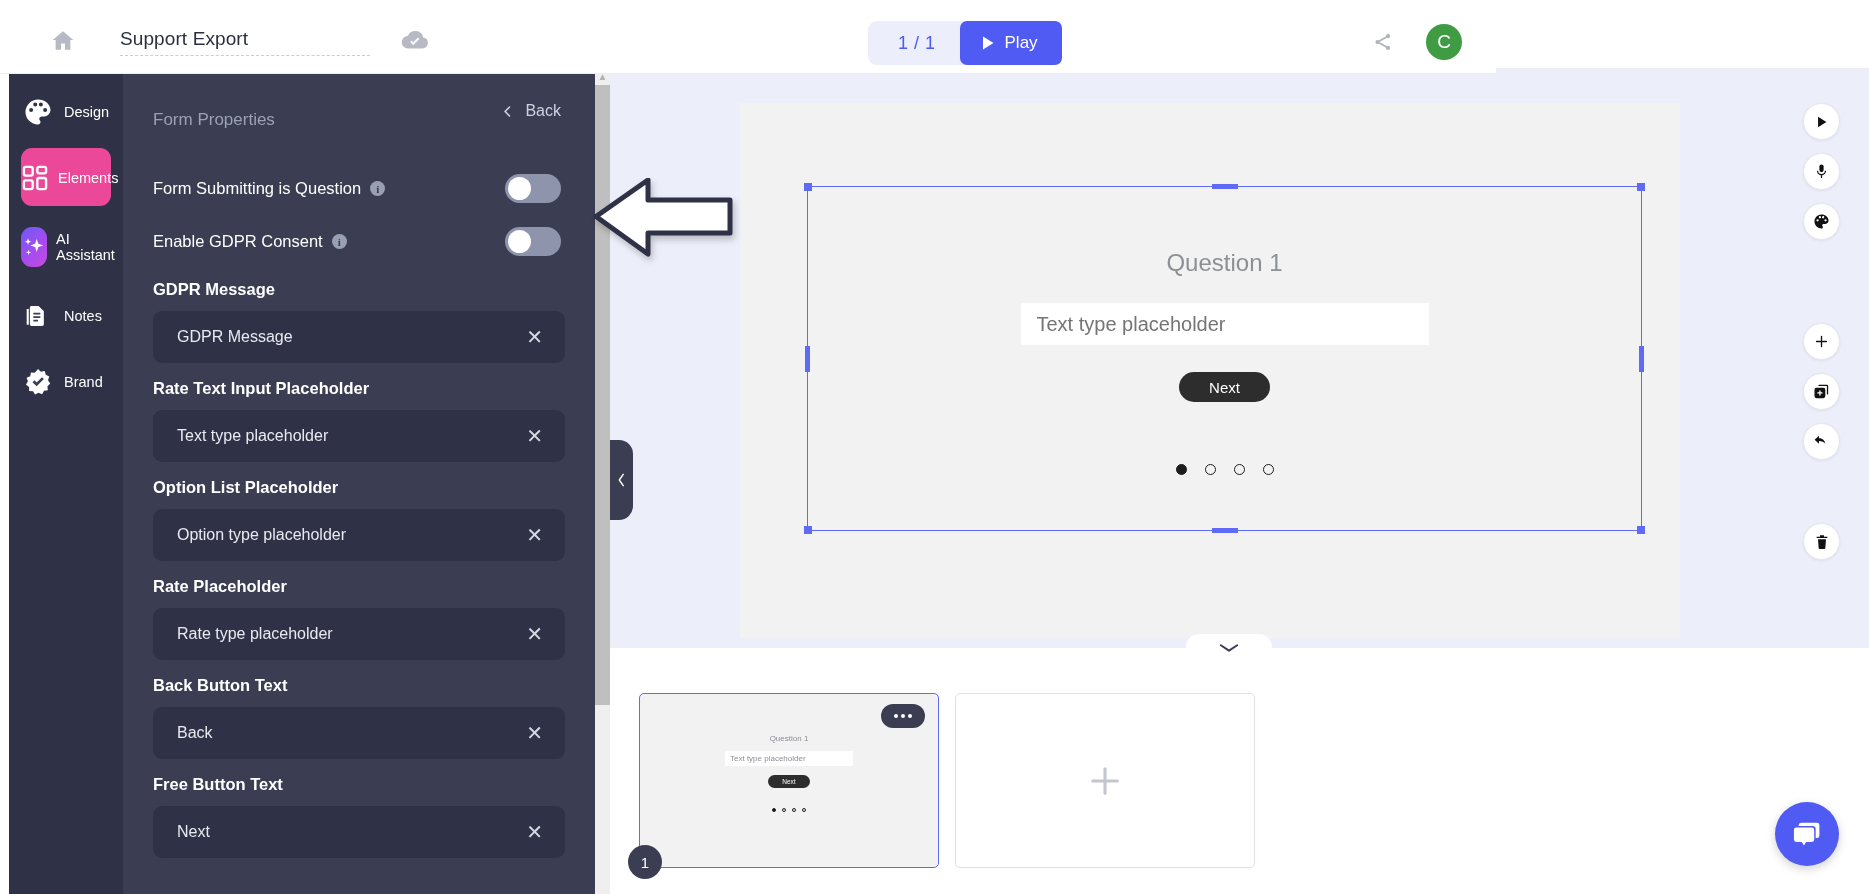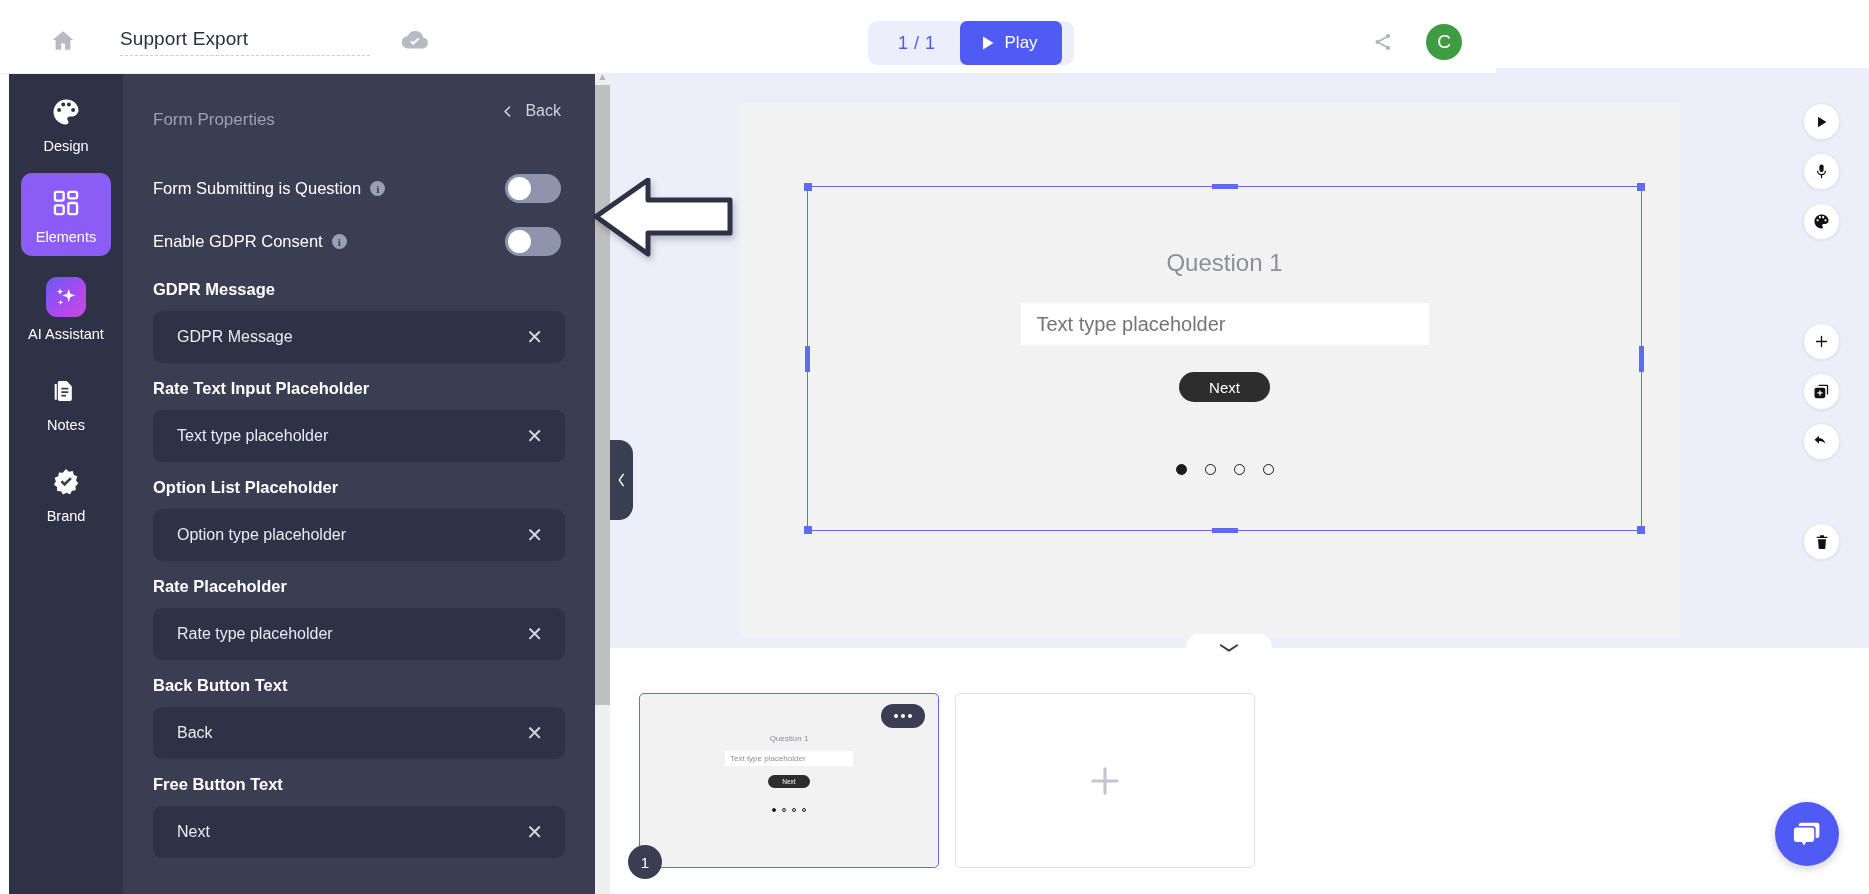--- a/index.html
+++ b/index.html
@@ -27,21 +27,21 @@
   .doc-title-underline {
     position: absolute; left: 0; bottom: 0; width: 250px; height: 1px;
     border-bottom: 1px dashed #c9ccd6;
   }
   .cloud-save { margin-left: 28px; width: 34px; height: 34px; display: flex;
     align-items: center; justify-content: center; }
 
   .play-group {
     position: absolute; left: 868px; top: 12px;
     display: flex; align-items: center;
-    background: #eceefc; border-radius: 9px; height: 44px; padding: 0 12px 0 8px;
+    background: #eceefc; border-radius: 9px; height: 44px; padding: 0 0 0 8px;
   }
   .page-count {
     font-size: 18px; color: #4e5bf2; font-weight: 400;
     padding: 0 24px 0 22px; letter-spacing: .5px;
   }
   .play-btn {
     display: flex; align-items: center; gap: 9px;
     background: #4f5bf2; color: #fff; border: none; border-radius: 7px;
     height: 44px; padding: 0 24px 0 20px; font-size: 17px; cursor: pointer;
     font-family: "Liberation Sans", sans-serif;
@@ -58,24 +58,24 @@
     font-size: 19px; cursor: pointer;
   }
 
   
   #rail {
     position: absolute; left: 9px; top: 68px; width: 114px; height: 826px;
     background: #2f3246; z-index: 25; padding-top: 14px;
   }
   .rail-item {
     width: 90px; margin: 0 auto 8px auto; padding: 13px 0 11px 0;
-    border-radius: 11px; display: flex; flex-direction: column;
+    border-radius: 11px; display: flex; flex-direction: row;
     align-items: center; gap: 9px; cursor: pointer;
   }
-  .rail-item.active { background: #8b5cf6; }
+  .rail-item.active { background: #ec4899; }
   .rail-label { color: #fff; font-size: 14.5px; }
   .rail-icon { width: 34px; height: 34px; display: flex;
     align-items: center; justify-content: center; }
   .ai-tile {
     width: 40px; height: 40px; border-radius: 11px;
     background: linear-gradient(135deg, #6b5bf5 0%, #a64bf0 55%, #c64bdc 100%);
     display: flex; align-items: center; justify-content: center;
   }
 
   

